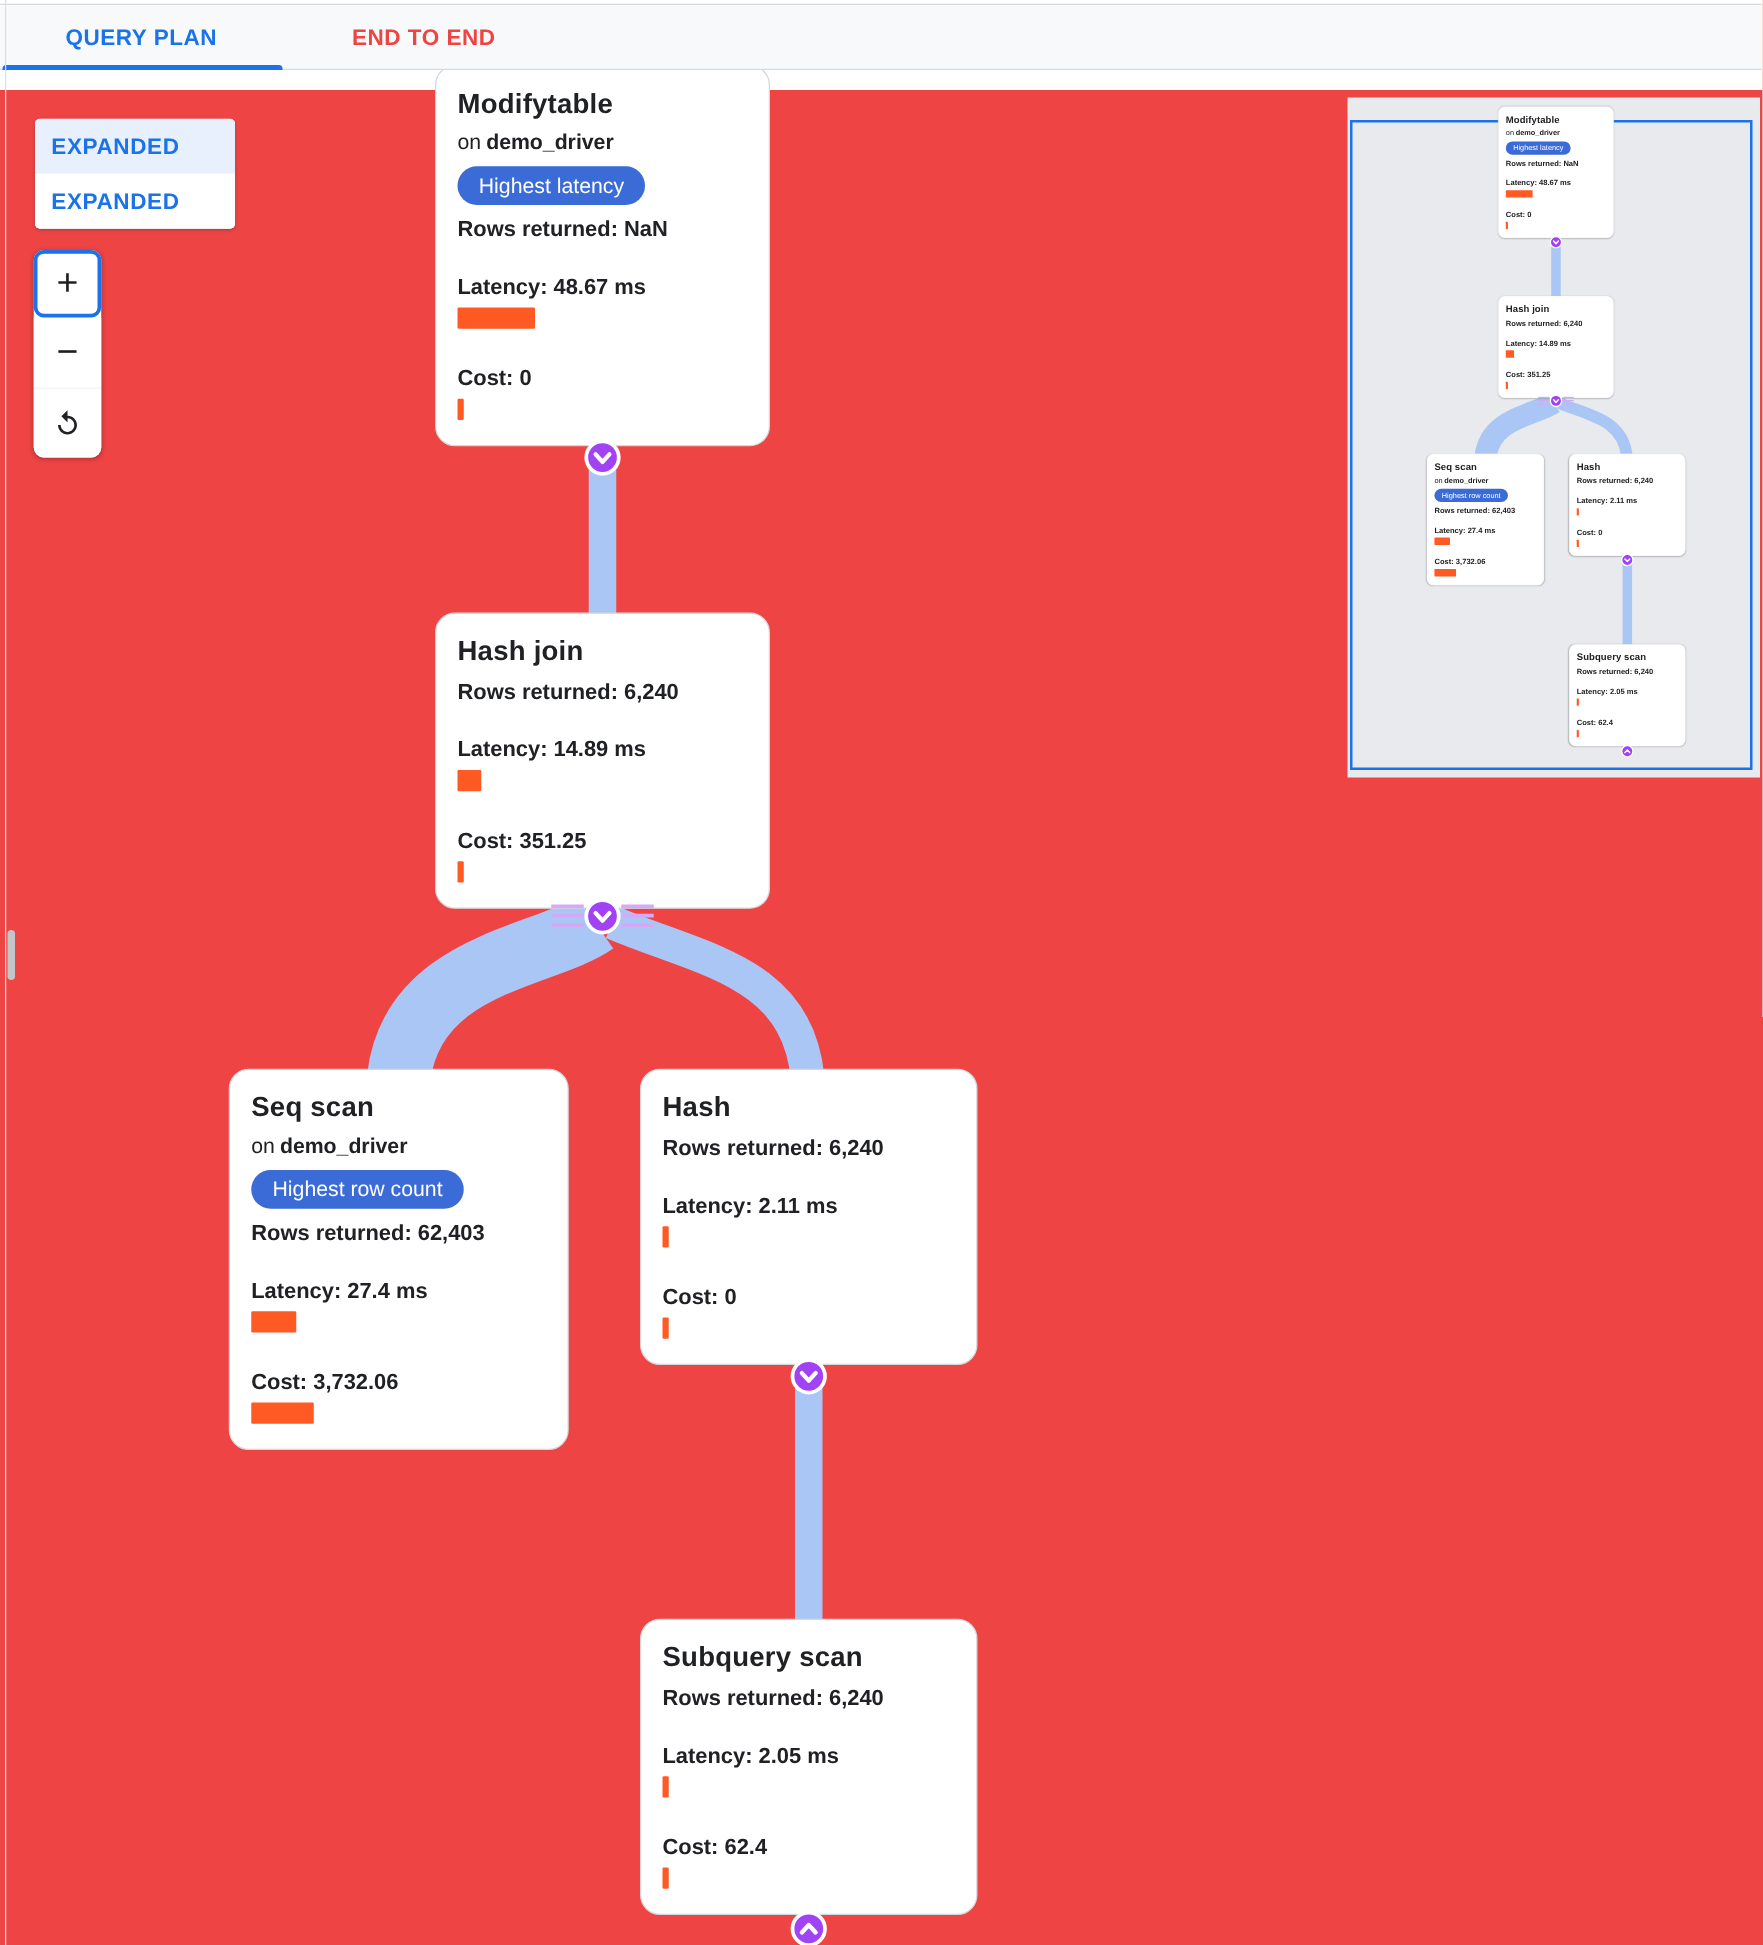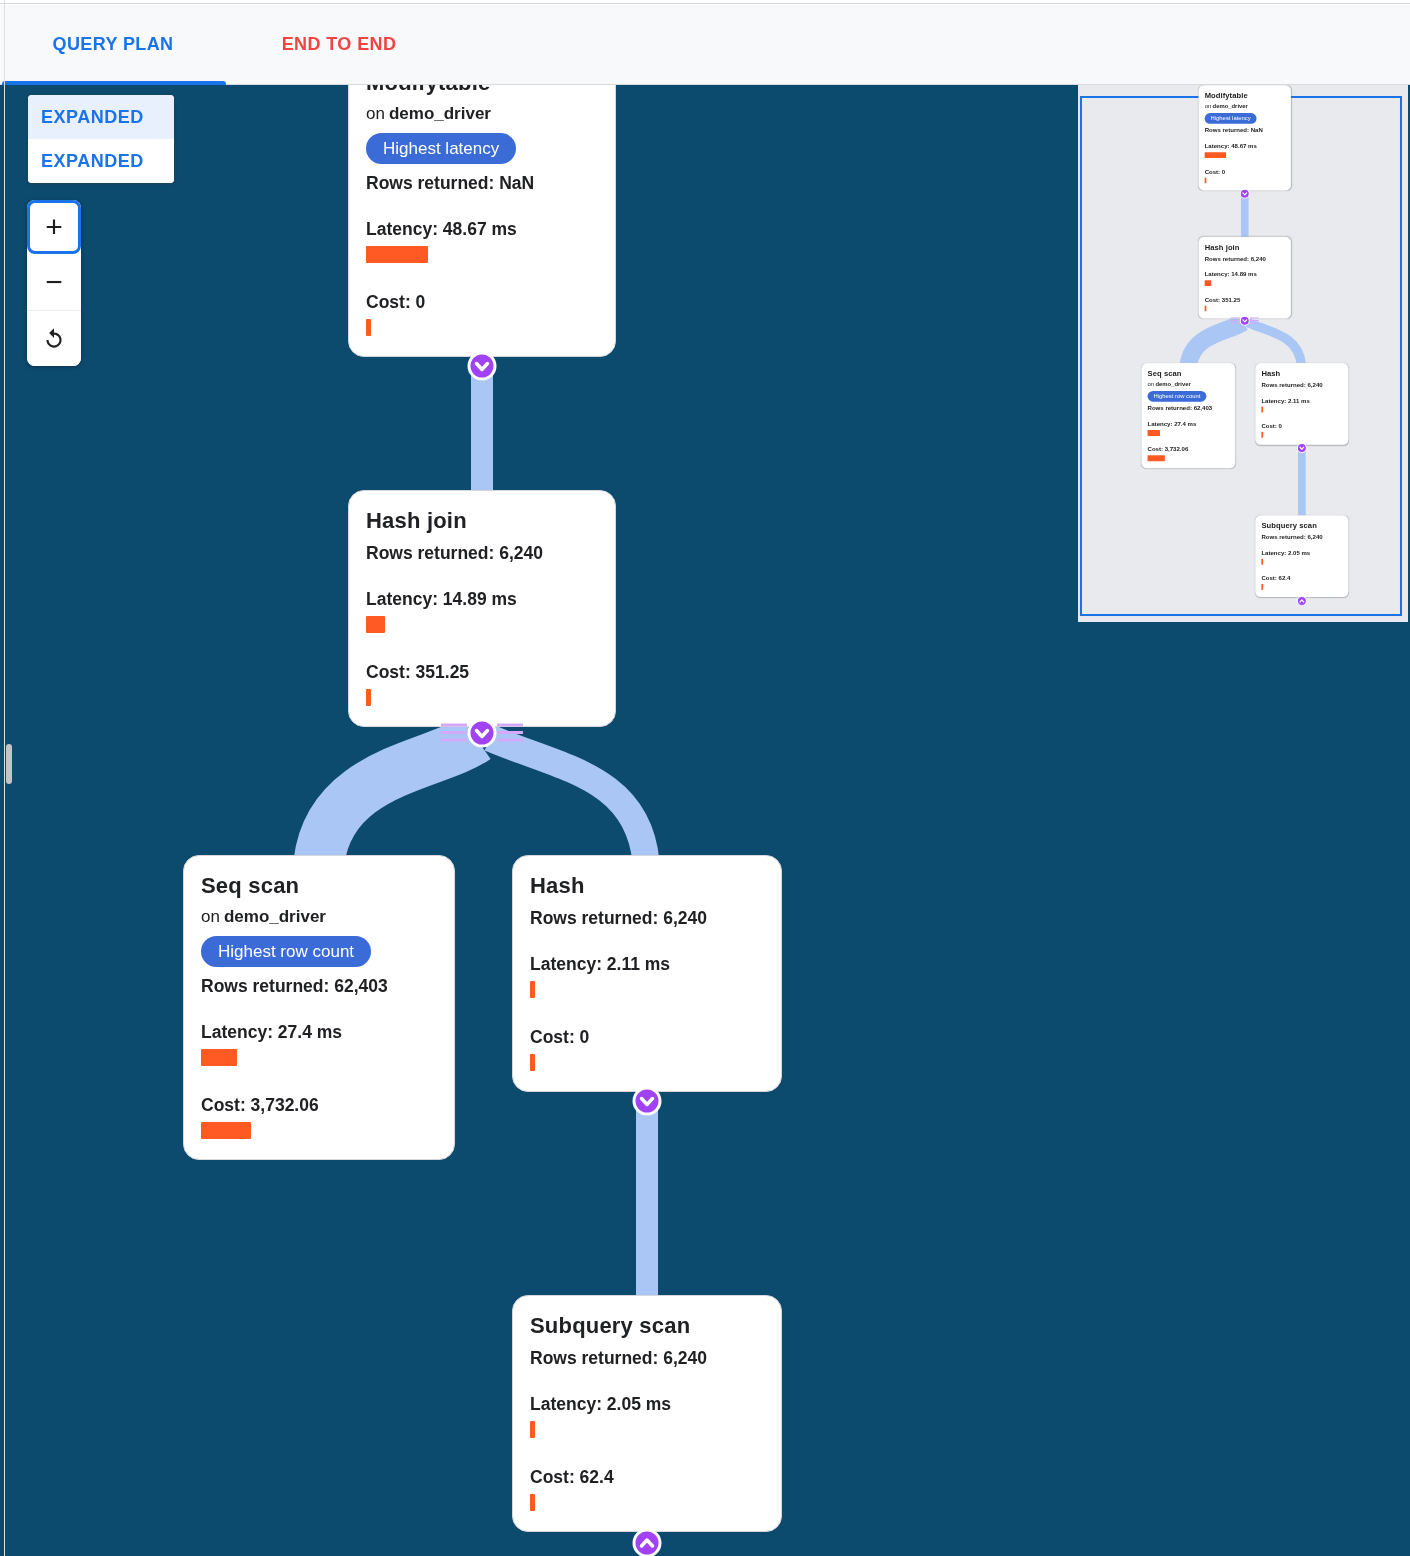--- a/index.html
+++ b/index.html
@@ -5,33 +5,33 @@
   * { margin:0; padding:0; box-sizing:border-box; }
   html,body { width:1410px; height:1556px; overflow:hidden; background:#fff;
               font-family:"Liberation Sans", sans-serif; color:#202124; }
   .app { position:relative; width:1410px; height:1556px; }
 
   .topline { position:absolute; top:0; left:0; right:0; height:4px; background:#fff;
              border-bottom:1px solid #d6d8db; z-index:30; }
   .left-border { position:absolute; top:0; bottom:0; left:4px; width:1px; background:#dcdee1; z-index:40; }
 
   
-  .tabbar { position:absolute; top:5px; left:0; right:0; height:80px; background:#f8f9fa;
+  .tabbar { position:absolute; top:5px; left:0; right:0; height:51px; background:#f8f9fa;
             border-bottom:1px solid #d8dade; z-index:20; display:flex; }
   .tab { width:226px; height:100%; display:flex; align-items:center; justify-content:center;
          font-size:18px; font-weight:700; letter-spacing:.4px; color:#ef4444; cursor:pointer; position:relative; }
   .tab.active { color:#1a73e8; }
   .tab.active .underline { position:absolute; left:2px; right:0; bottom:-1px; height:4px;
                            background:#1a73e8; border-radius:3px 3px 0 0; }
 
   
-  .content { position:absolute; top:72px; left:0; right:0; bottom:0; background:#0c4a6e; }
-
-  
-  .toggle-card { position:absolute; left:28px; top:23px; width:146px; z-index:15; background:#fff;
+  .content { position:absolute; top:72px; left:0; right:0; bottom:0; background:#ef4444; }
+
+  
+  .toggle-card { position:absolute; left:28px; top:23px; width:160px; z-index:15; background:#fff;
                  border-radius:4px; box-shadow:0 1px 3px rgba(60,64,67,.3), 0 1px 2px rgba(60,64,67,.15); overflow:hidden; }
   .toggle-row { height:44px; display:flex; align-items:center; padding-left:13px; font-size:18px;
                 font-weight:700; letter-spacing:.5px; color:#1a73e8; cursor:pointer; background:#fff; }
   .toggle-row.selected { background:#e8f0fe; }
 
   
   .zoom-panel { position:absolute; left:27px; top:128px; width:54px; z-index:15; background:#fff;
                 border-radius:8px; box-shadow:0 1px 4px rgba(0,0,0,.28); }
   .zoom-btn { width:54px; height:56px; display:flex; align-items:center; justify-content:center;
               font-size:30px; color:#1f1f1f; cursor:pointer; background:#fff; border:none; }

